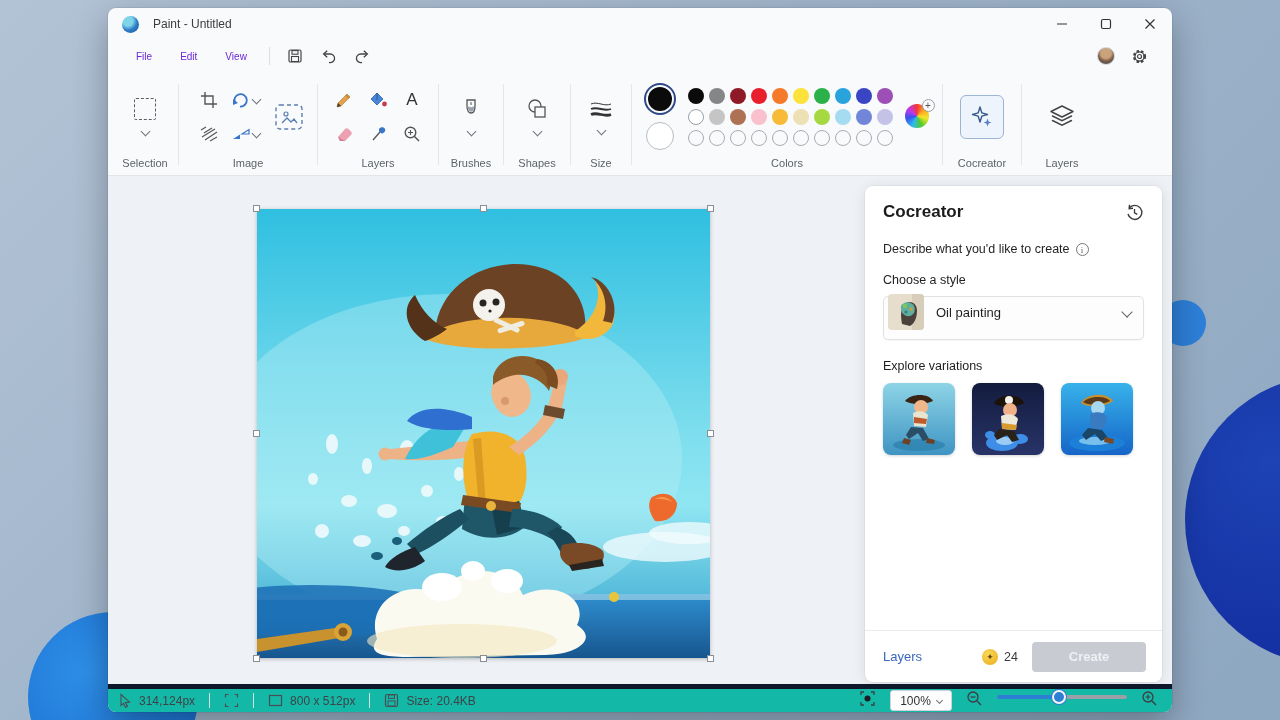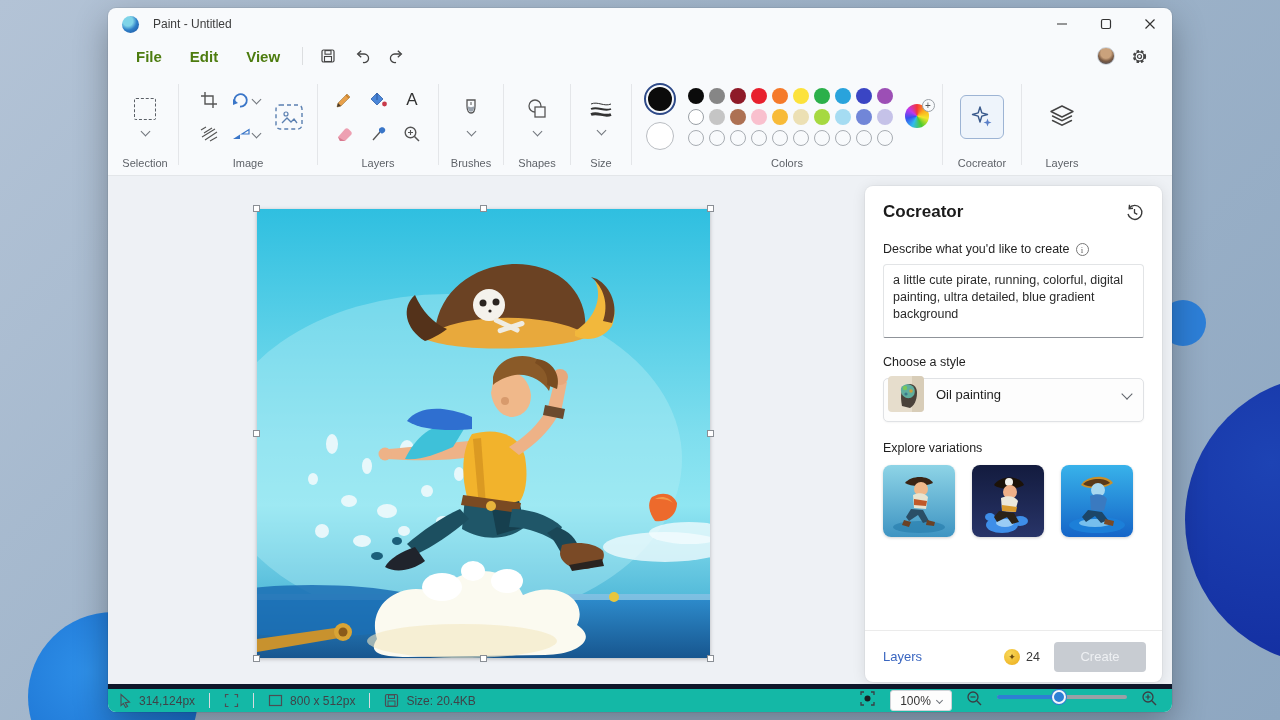--- a/index.html
+++ b/index.html
@@ -23,21 +23,21 @@
   .titlebar { height:32px; display:flex; align-items:center; padding-left:14px; flex:0 0 auto; }
   .app-icon { width:17px; height:17px; border-radius:50%;
               background:radial-gradient(circle at 35% 30%, #7fd4e8 0 30%, #2f7fc8 55%, #1a4f9a 100%); margin-right:14px; }
   .title-text { font-size:12px; color:#3c3c3c; }
   .win-controls { margin-left:auto; display:flex; height:100%; }
   .win-btn { width:44px; height:100%; display:flex; align-items:center; justify-content:center; color:#333; }
   .win-btn svg { display:block; }
 
   
   .menubar { height:32px; display:flex; align-items:center; padding:0 14px; flex:0 0 auto; }
-  .menu-item { font-size:15px; color:#4d7c0f; padding:4px 14px; border-radius:4px;font-weight:bold; }
+  .menu-item { font-size:10px; color:#6d28d9; padding:4px 14px; border-radius:4px; }
   .mdiv { width:1px; height:18px; background:#dcdee0; margin:0 8px; }
   .mtool { width:34px; height:26px; display:flex; align-items:center; justify-content:center; border-radius:4px; }
   .menubar-right { margin-left:auto; display:flex; align-items:center; gap:16px; padding-right:10px; }
   .avatar { width:18px; height:18px; border-radius:50%;
             background:radial-gradient(circle at 50% 32%, #caa27c 0 38%, #7a5a42 60%, #40506a 100%); border:1px solid #cfd6de; }
 
   
   .toolbar { height:104px; display:flex; align-items:stretch; padding:4px 6px 0 6px; flex:0 0 auto;
              border-bottom:1px solid #e3e6e9; background:#f8fafc; }
   .tgroup { display:flex; flex-direction:column; align-items:center; justify-content:space-between; padding-bottom:6px; }
@@ -102,22 +102,22 @@
   .thumbs { margin-top:10px; display:flex; gap:17px; }
   .vthumb { width:72px; height:72px; border-radius:8px; overflow:hidden; box-shadow:0 1px 3px rgba(0,0,0,.18); }
   .vthumb svg { display:block; }
   .panel-footer { position:absolute; left:0; right:0; bottom:0; height:52px; border-top:1px solid #ebebeb;
                   display:flex; align-items:center; padding:0 16px 0 18px; }
   .cancel-link { font-size:13px; color:#3a66c0; }
   .credits { margin-left:auto; display:flex; align-items:center; gap:6px; margin-right:14px; }
   .coin { width:16px; height:16px; border-radius:50%; background:radial-gradient(circle at 38% 32%, #f8d85a, #f0b92c 70%, #d89a1c);
           display:flex; align-items:center; justify-content:center; color:#6b4a10; font-size:9px; }
   .credits-num { font-size:12.5px; color:#3a3a3a; }
-  .create-btn { width:92px; height:30px; border-radius:4px; background:#c8ccd2; color:#eef0f3; font-size:13px;
-                display:flex; align-items:center; justify-content:center; }
+  .create-btn { width:114px; height:30px; border-radius:4px; background:#c8ccd2; color:#eef0f3; font-size:13px;
+                display:flex; align-items:center; justify-content:center;font-weight:bold; }
 
   
   .statusbar { height:28px; flex:0 0 auto; background:#14b8a6; border-top:5px solid #0f172a;
                display:flex; align-items:center; padding:0 14px 0 10px; font-size:12px; color:#3f4348; }
   .sitem { display:flex; align-items:center; gap:7px; }
   .sdiv { width:1px; height:15px; background:#d8dbdf; margin:0 14px; }
   .status-right { margin-left:auto; display:flex; gap:14px; }
   .zoom-box { width:62px; height:21px; border:1px solid #cfd3d8; border-radius:3px; background:#fdfdfd;
               display:flex; align-items:center; justify-content:center; gap:6px; font-size:12px; color:#333; }
   .zoom-box .chev { width:5px; height:5px; }
@@ -517,21 +517,20 @@
           <path d="M4.5 1.8 L4.2 5.6 L8 5.2" fill="none" stroke="#3a3a3a" stroke-width="1.4"></path>
           <path d="M9.5 6 V9.8 L12.3 11.4" fill="none" stroke="#3a3a3a" stroke-width="1.3"></path>
         </svg>
       </div>
 
       <div class="describe-row">
         <span class="small-label">Describe what you'd like to create</span>
         <span class="info-icon">i</span>
       </div>
 
-      <div class="prompt-box">a little cute pirate, running, colorful, digital painting, ultra detailed, blue gradient background</div>
 
       <div class="small-label style-label">Choose a style</div>
 
       <div class="style-drop">
         <div class="style-thumb">
           <svg width="36" height="36" viewBox="0 0 36 36">
             <rect width="36" height="36" fill="#e6ddcc"></rect>
             <rect x="24" y="0" width="12" height="36" fill="#d8cdb8"></rect>
             <path d="M14 30 C12 20 13 12 18 9 C24 6 29 10 29 17 C29 24 26 30 22 32 Z" fill="#4a423a"></path>
             <path d="M13 12 C16 7 23 7 26 12 C28 16 26 21 22 22 C17 23 12 19 13 12 Z" fill="#5fae9e"></path>

